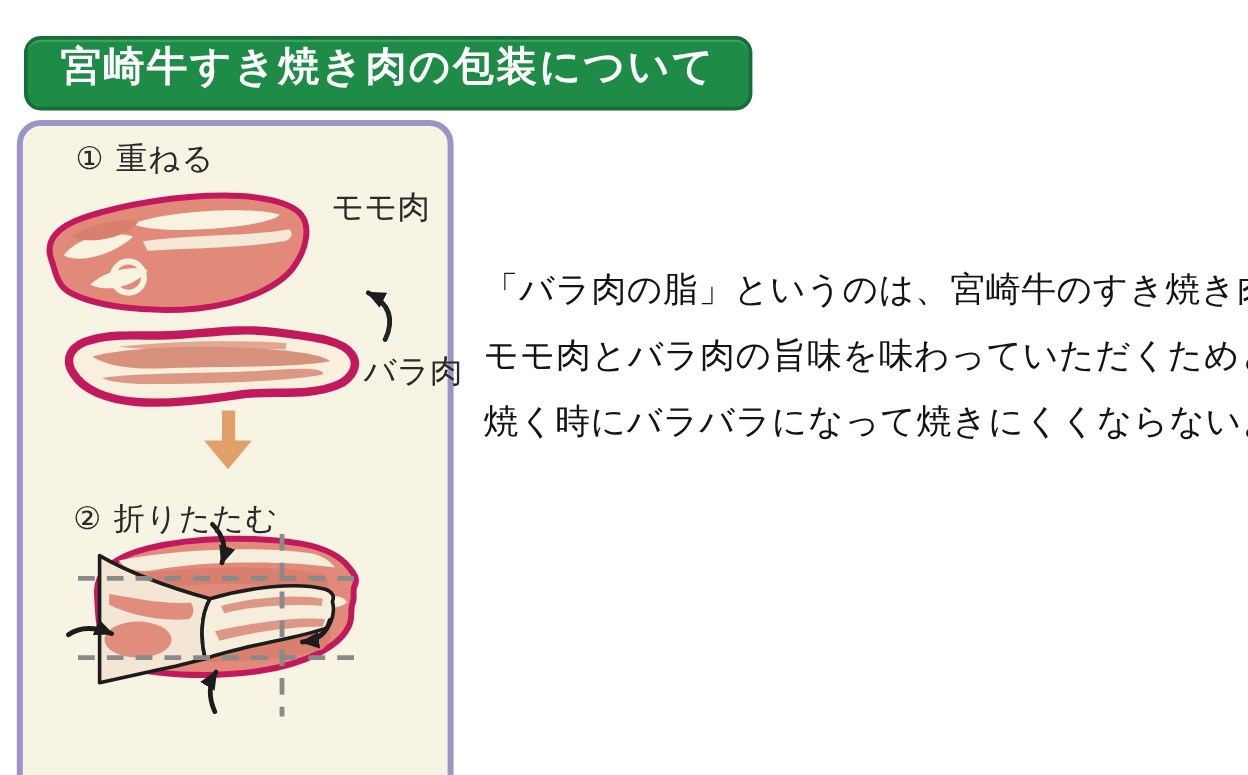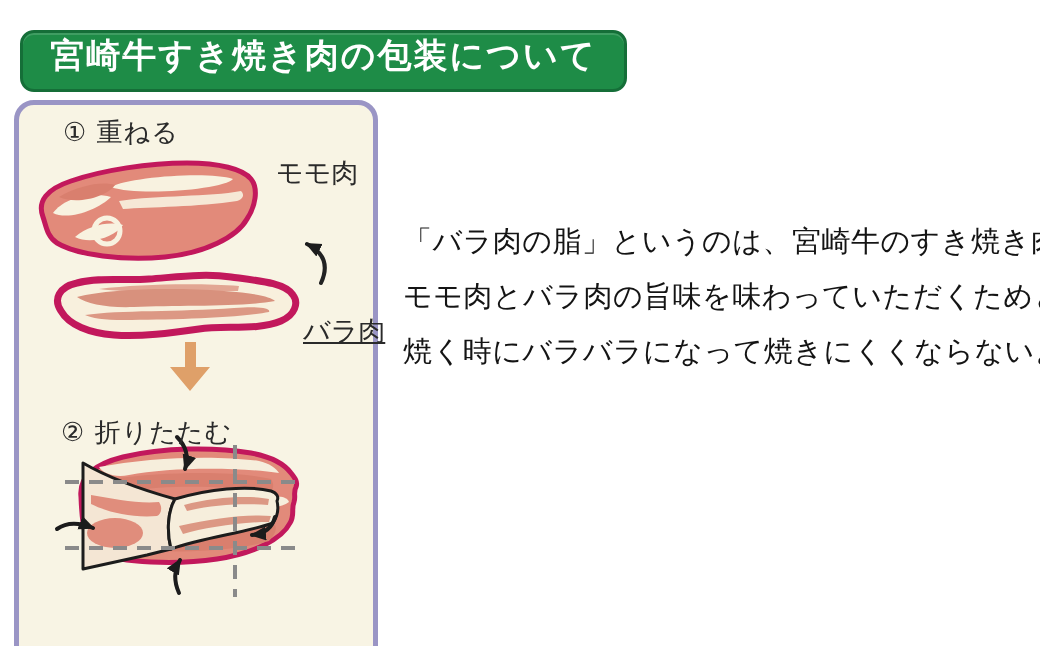--- a/index.html
+++ b/index.html
@@ -25,21 +25,21 @@
     border:5px solid #9a95c5;border-radius:20px;
   }
   .diagram-panel svg{position:absolute;left:0;top:0;}
   .panel-label{
     position:absolute;color:#2a2a2a;white-space:nowrap;
   }
   .step-label{font-size:26px;letter-spacing:1px;}
   .meat-label{font-size:27px;}
   .step1-label{left:44px;top:10px;}
   .momo-label{left:257px;top:50px;}
-  .bara-label{left:284px;top:208px;text-decoration:underline;}
+  .bara-label{left:284px;top:186px;}
   .step2-label{left:42px;top:290px;margin-top:20px;}
   .description{
     position:absolute;left:403px;top:214px;width:637px;
   }
   .description .line{
     font-size:29px;line-height:55px;color:#141414;
     letter-spacing:0.5px;white-space:nowrap;
   }
 </style>
 </head>

